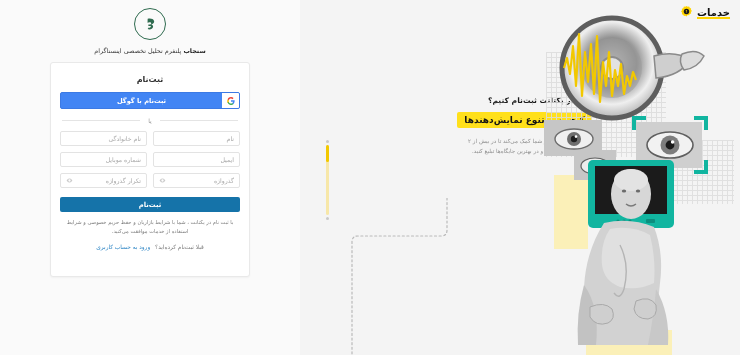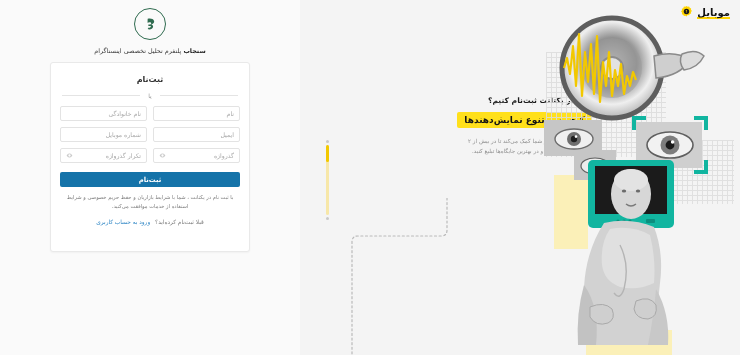--- a/index.html
+++ b/index.html
@@ -149,20 +149,31 @@
       </div>
       <div class="brand-tagline">
         <b>سنجاب</b>
         <span>پلتفرم تحلیل تخصصی اینستاگرام</span>
       </div>
     </div>
 
     <div class="card">
       <div class="card-title">ثبت‌نام</div>
 
+      <div class="google-btn">
+        <span class="google-g">
+          <svg width="8" height="8" viewBox="0 0 24 24" aria-hidden="true">
+            <path fill="#4285F4" d="M23 12.3c0-.8-.1-1.6-.2-2.3H12v4.5h6.2c-.3 1.4-1.1 2.6-2.3 3.4v2.8h3.7C21.8 18.7 23 15.8 23 12.3z"></path>
+            <path fill="#34A853" d="M12 24c3.1 0 5.7-1 7.6-2.8l-3.7-2.8c-1 .7-2.3 1.1-3.9 1.1-3 0-5.5-2-6.4-4.8H1.8v2.9C3.7 21.3 7.6 24 12 24z"></path>
+            <path fill="#FBBC05" d="M5.6 14.7c-.2-.7-.4-1.4-.4-2.2s.1-1.5.4-2.2V7.4H1.8C1 9 .6 10.8.6 12.5s.4 3.5 1.2 5.1l3.8-2.9z"></path>
+            <path fill="#EA4335" d="M12 4.8c1.7 0 3.2.6 4.4 1.7l3.3-3.3C17.7 1.2 15.1 0 12 0 7.6 0 3.7 2.7 1.8 6.6l3.8 2.9C6.5 6.7 9 4.8 12 4.8z"></path>
+          </svg>
+        </span>
+        <span class="google-label">ثبت‌نام با گوگل</span>
+      </div>
 
       <div class="divider">
         <span class="ln"></span>
         <span class="or">یا</span>
         <span class="ln"></span>
       </div>
 
       <div class="fields">
         <div class="field">
           <span class="ph">نام</span>
@@ -227,21 +238,21 @@
 
     <div class="mk-head">چرا در یکتانت ثبت‌نام کنیم؟</div>
     <div class="mk-highlight">کیفیت و تنوع نمایش‌دهندها</div>
     <div class="mk-body">
       <span>یکتانت به کسب‌وکار شما کمک می‌کند تا در بیش از ۲</span><br>
       <span>هزار رسانه پربازدید و در بهترین جایگاه‌ها تبلیغ کنید.</span>
     </div>
 
     <div class="logo-top">
       <div>
-        <div class="logo-word">موبایل</div>
+        <div class="logo-word">خدمات</div>
         <div class="logo-underline"></div>
       </div>
       <svg class="logo-mark" viewBox="0 0 24 24">
         <path d="M12 0l2.2 1.6 2.6-.6 1.2 2.4 2.5 1-.2 2.7 1.7 2-1.7 2 .2 2.7-2.5 1-1.2 2.4-2.6-.6L12 19.6l-2.2-1.6-2.6.6-1.2-2.4-2.5-1 .2-2.7L2 9.8l1.7-2-.2-2.7 2.5-1L7.2 1l2.6.6z" fill="#ffd400"></path>
         <circle cx="12" cy="10" r="5" fill="#1a1a1a"></circle>
         <path d="M11.6 7.4h.9v5h-.9V8.6l-.8.4-.2-.7z" fill="#ffd400"></path>
       </svg>
     </div>
 
     <div class="collage">

